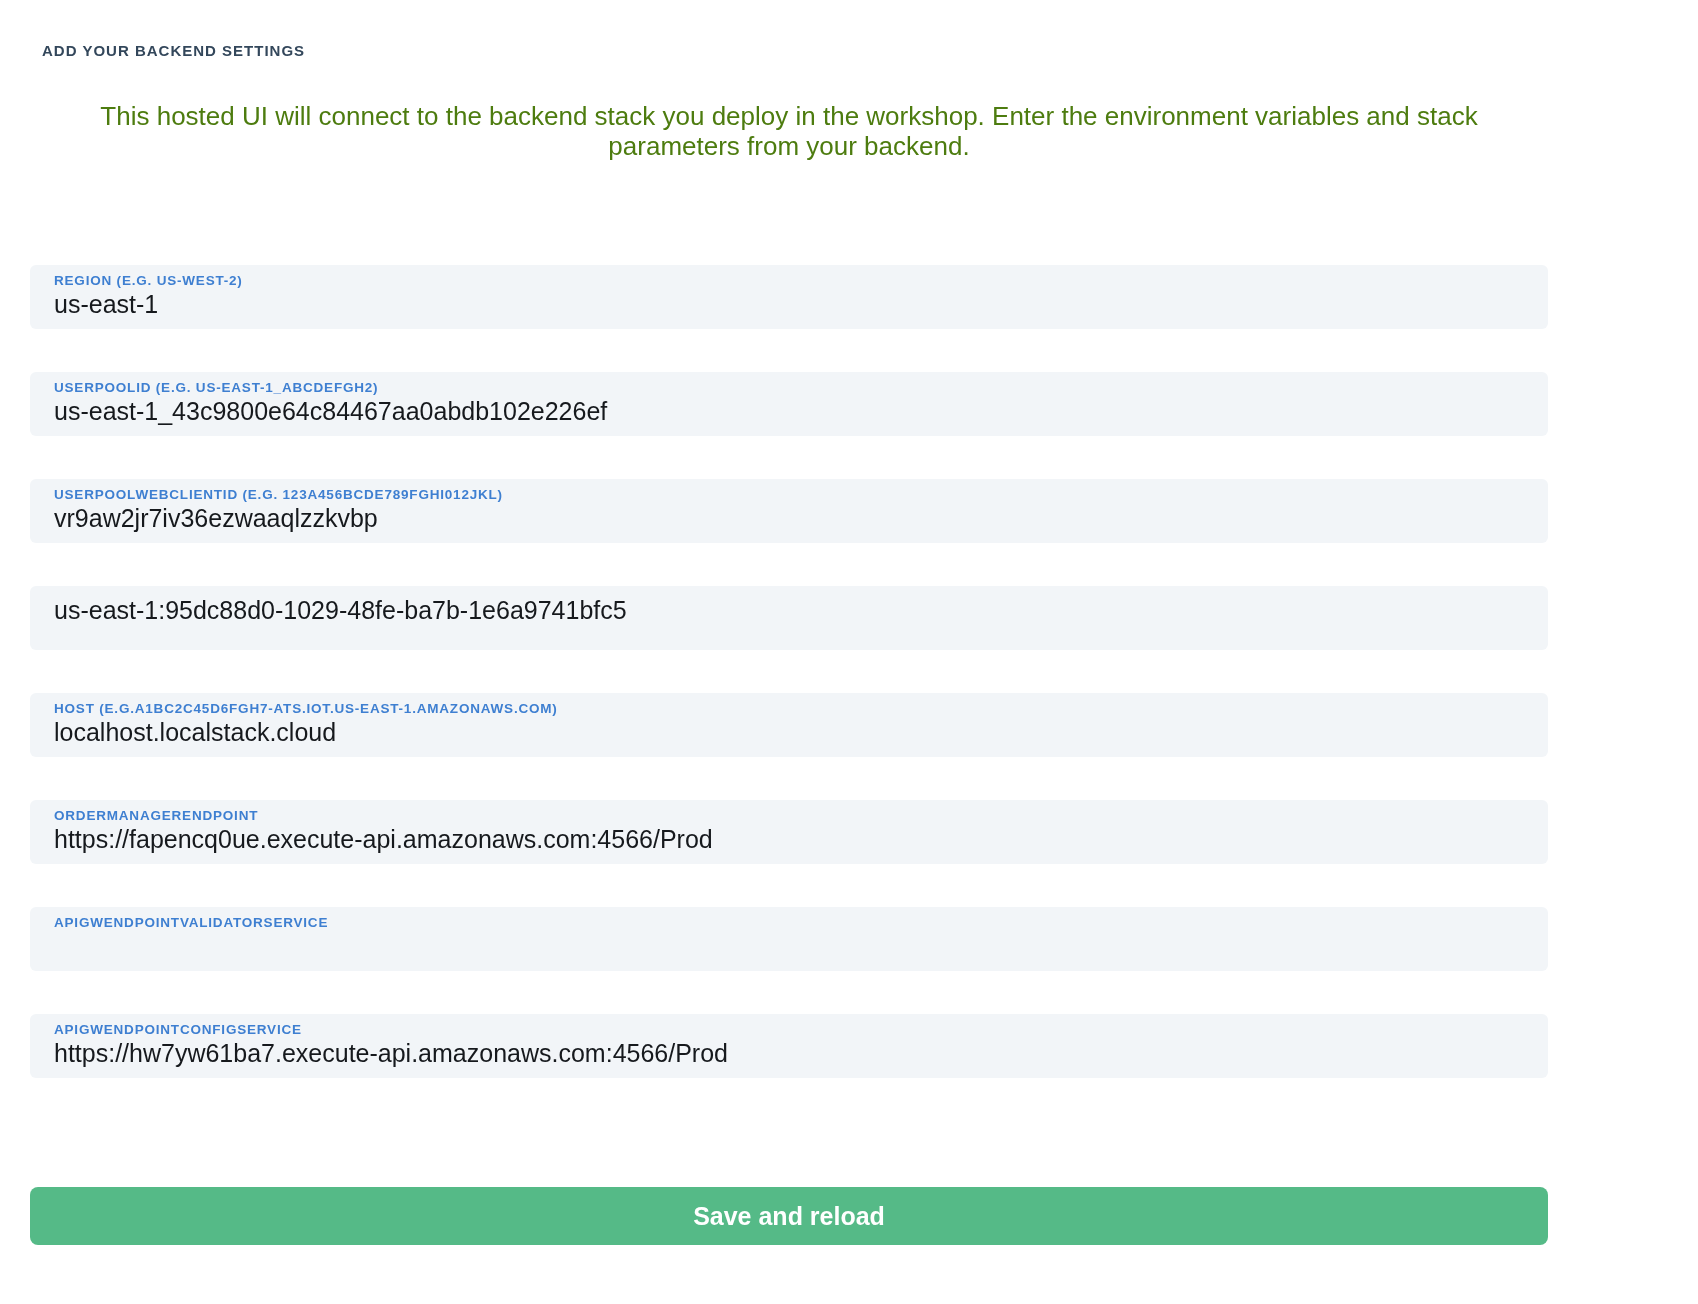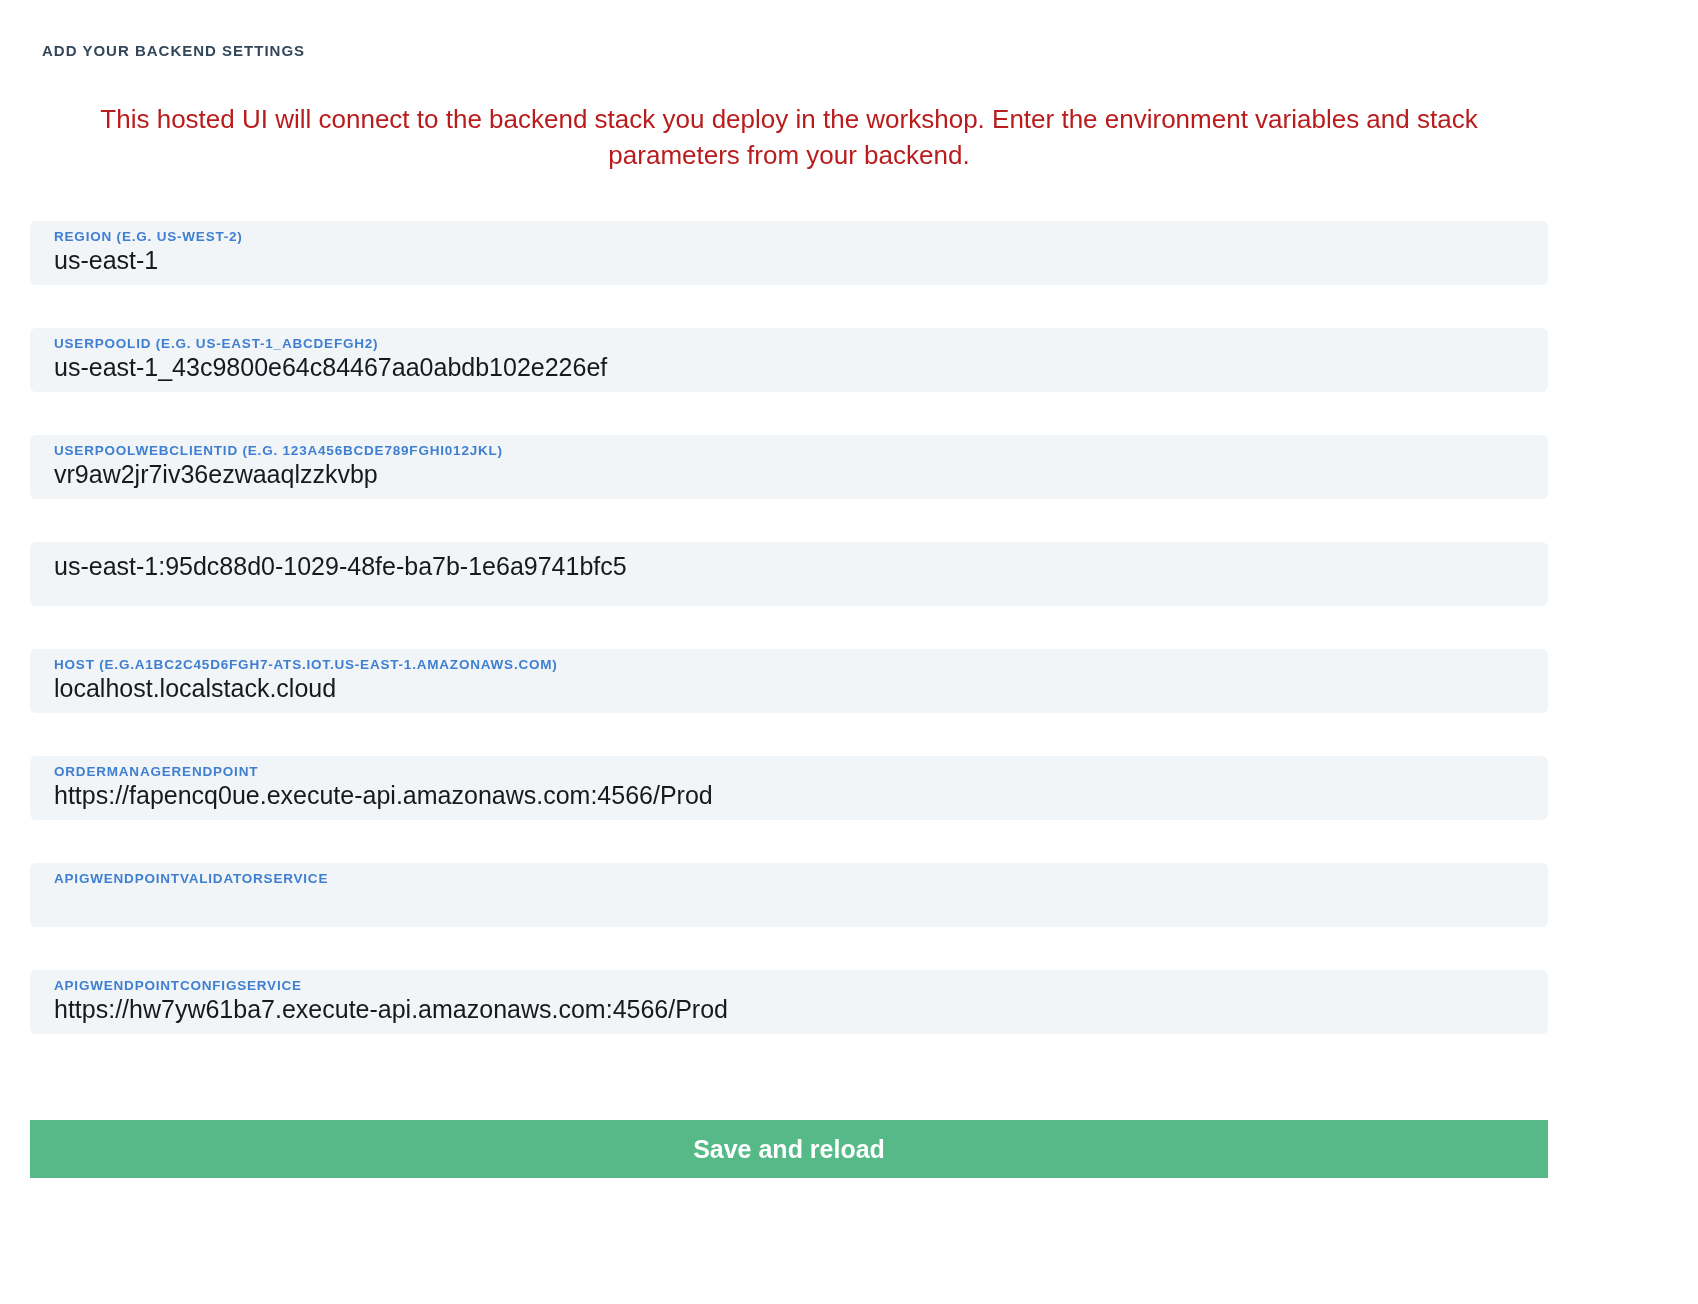--- a/index.html
+++ b/index.html
@@ -23,26 +23,26 @@
     font-size: 15px;
     font-weight: bold;
     letter-spacing: 1px;
     color: #33475b;
     text-transform: uppercase;
   }
   .description {
     margin: 42px auto 0 auto;
     text-align: center;
     font-size: 26px;
-    line-height: 36px;
-    color: #b91c1c;
+    line-height: 30px;
+    color: #4d7c0f;
     max-width: 1490px;
   }
   .fields {
-    margin-top: 48px;
+    margin-top: 104px;
   }
   .field {
     background: #f2f5f8;
     border-radius: 6px;
     height: 64px;
     box-sizing: border-box;
     padding: 8px 12px 0 24px;
     margin-bottom: 43px;
     cursor: text;
   }
@@ -56,24 +56,24 @@
   }
   .field-value {
     margin-top: 2px;
     font-size: 25px;
     color: #16191d;
     white-space: nowrap;
   }
   .save-btn {
     display: block;
     width: 100%;
-    margin-top: 86px;
+    margin-top: 109px;
     height: 58px;
     border: none;
-    border-radius: 0;
+    border-radius: 8px;
     background: #55ba87;
     color: #ffffff;
     font-family: "Liberation Sans", sans-serif;
     font-size: 25px;
     font-weight: bold;
     cursor: pointer;
   }
 </style>
 </head>
 <body>

